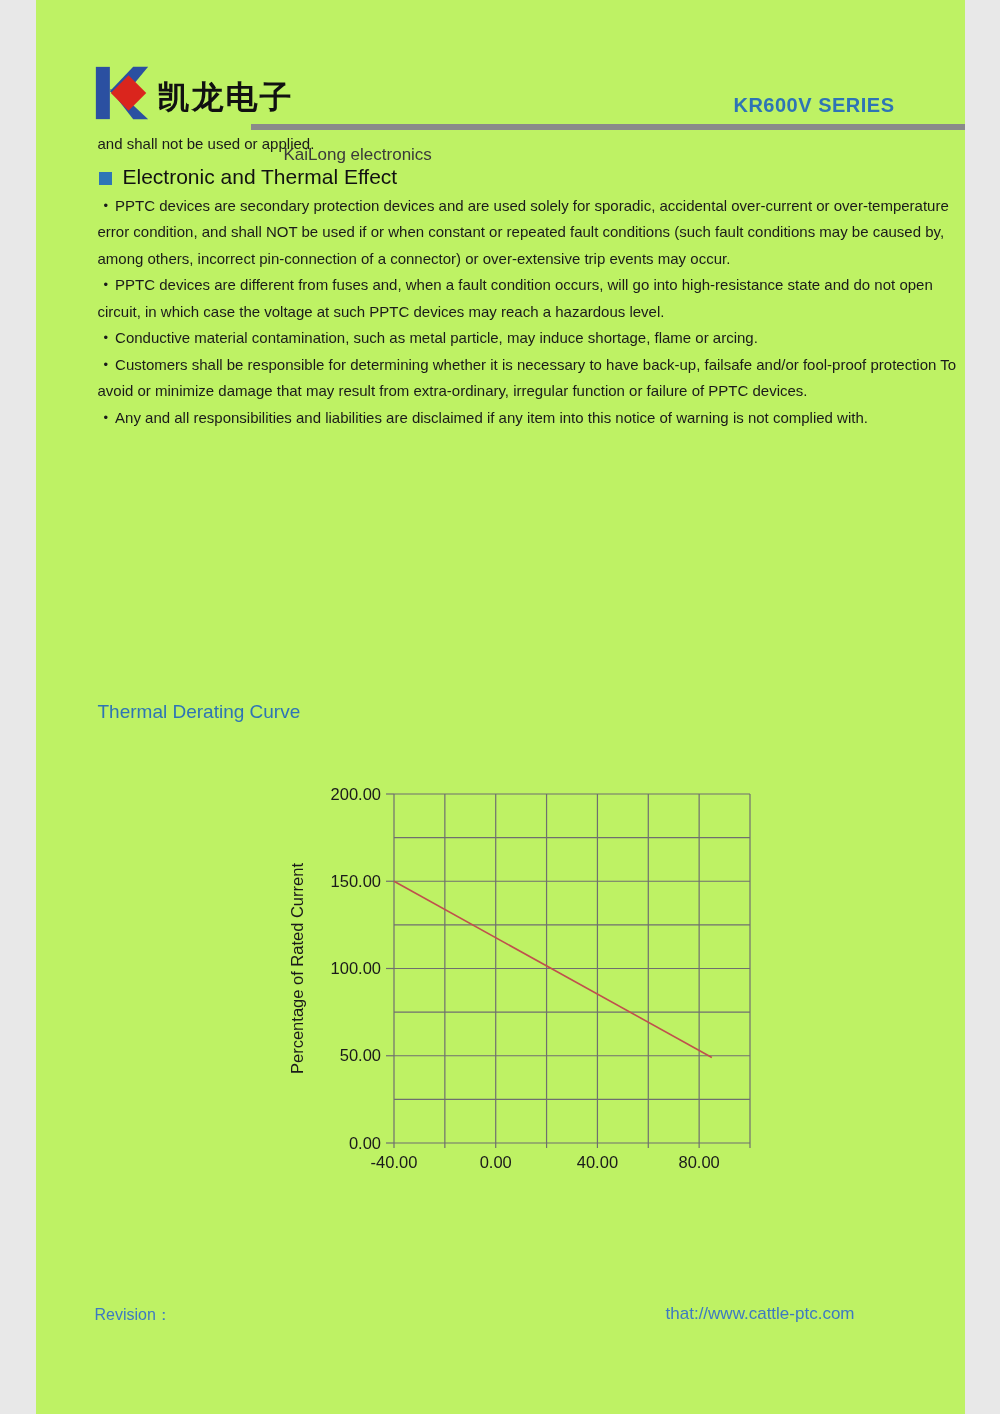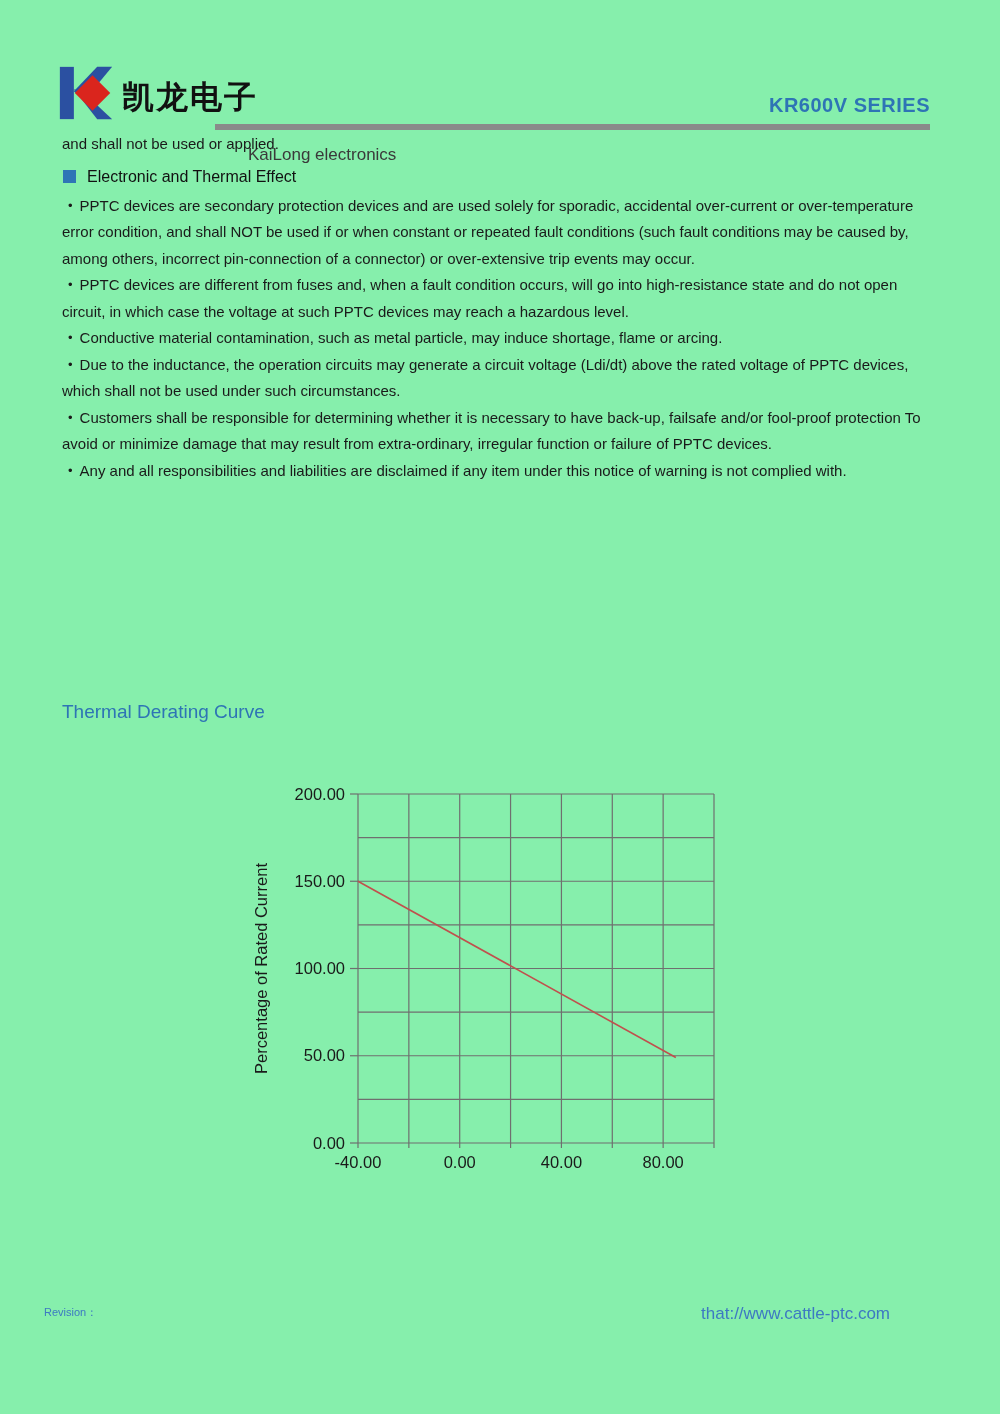--- a/index.html
+++ b/index.html
@@ -1,46 +1,46 @@
 <!DOCTYPE html>
 <html><head>
 <meta charset="utf-8">
 <style>
   html,body{margin:0;padding:0;background:#e8e8e8;}
   .page{
-    position:relative;width:1000px;height:1414px;background:#86efac;
+    position:relative;width:929px;height:1414px;background:#bef264;
     margin:0 auto;font-family:"Liberation Sans","DejaVu Sans",sans-serif;
     color:#1a1a1a;overflow:hidden;
   }
   
   .logo-mark{position:absolute;left:58px;top:62px;width:56px;height:62px;}
   .logo-cn{
     position:absolute;left:122px;top:76px;font-size:32px;font-weight:bold;
     color:#111;font-family:"DejaVu Serif","Liberation Serif",serif;letter-spacing:2px;
   }
   .logo-en{position:absolute;left:248px;top:100px;font-size:17px;color:#3a3a3a;margin-top:45px;}
   .series{
     position:absolute;right:70px;top:94px;font-size:20px;font-weight:bold;
     color:#2e74b5;letter-spacing:0.5px;
   }
   .header-rule{position:absolute;left:215px;top:124px;width:715px;height:6px;background:#8a8a8a;}
   
   .notice{position:absolute;left:62px;top:131px;width:880px;font-size:15px;line-height:26.5px;}
   .notice p{margin:0;}
   p.bullet{text-indent:6px;}
   .bm{display:inline-block;text-indent:0;margin-right:7px;font-size:13px;vertical-align:1px;}
-  .sec-head{font-size:16px;line-height:27px;margin:5px 0 3px 0;color:#111;}
+  .sec-head{font-size:21px;line-height:27px;margin:5px 0 3px 0;color:#111;}
   .sq{display:inline-block;width:13px;height:13px;background:#2e75b6;margin:0 11px 0 1px;transform:translateY(1px);}
   
   .chart-title{
     position:absolute;left:62px;top:701px;margin:0;font-size:19px;font-weight:normal;color:#2e74b5;
   }
   .chart-wrap{position:absolute;left:245px;top:778px;width:480px;height:410px;}
   
-  .footer-rev{position:absolute;left:44px;top:1305px;font-size:11px;color:#3d79c2;}
+  .footer-rev{position:absolute;left:59px;top:1305px;font-size:16px;color:#3d79c2;}
   .footer-url{position:absolute;right:110px;top:1304px;font-size:17px;color:#3d79c2;text-decoration:none;cursor:pointer;}
 </style>
 </head>
 <body>
 
 <div class="page">
 
   <div>
     <div class="logo-mark">
       <svg width="56" height="62" viewBox="0 0 60 64" aria-hidden="true">
@@ -58,24 +58,23 @@
 
   <div class="notice">
     <p>and shall not be used or applied.</p>
 
     <div class="sec-head">
       <span class="sq"></span><span>Electronic and Thermal Effect</span>
     </div>
     <p class="bullet"><span class="bm">•</span><span>PPTC devices are secondary protection devices and are used solely for sporadic, accidental over-current or over-temperature error condition, and shall NOT be used if or when constant or repeated fault conditions (such fault conditions may be caused by, among others, incorrect pin-connection of a connector) or over-extensive trip events may occur.</span></p>
     <p class="bullet"><span class="bm">•</span><span>PPTC devices are different from fuses and, when a fault condition occurs, will go into high-resistance state and do not open circuit, in which case the voltage at such PPTC devices may reach a hazardous level.</span></p>
     <p class="bullet"><span class="bm">•</span><span>Conductive material contamination, such as metal particle, may induce shortage, flame or arcing.</span></p>
-    <p class="bullet"><span class="bm">•</span><span>Due to the inductance, the operation circuits may generate a circuit voltage (Ldi/dt) above the rated voltage of PPTC devices, which shall not be used under such circumstances.</span></p>
 
     <p class="bullet"><span class="bm">•</span><span>Customers shall be responsible for determining whether it is necessary to have back-up, failsafe and/or fool-proof protection To avoid or minimize damage that may result from extra-ordinary, irregular function or failure of PPTC devices.</span></p>
-    <p class="bullet"><span class="bm">•</span><span>Any and all responsibilities and liabilities are disclaimed if any item under this notice of warning is not complied with.</span></p>
+    <p class="bullet"><span class="bm">•</span><span>Any and all responsibilities and liabilities are disclaimed if any item into this notice of warning is not complied with.</span></p>
   </div>
 
   <h2 class="chart-title">Thermal Derating Curve</h2>
   <div class="chart-wrap">
     <svg id="chart-svg" width="480" height="410" viewBox="0 0 480 410">
         <line x1="113" y1="16" x2="113" y2="365" stroke="#6f6f6f" stroke-width="1.2"></line>
         <line x1="113" y1="365" x2="113" y2="370" stroke="#6f6f6f" stroke-width="1.2"></line>
         <line x1="163.85714285714286" y1="16" x2="163.85714285714286" y2="365" stroke="#6f6f6f" stroke-width="1.2"></line>
         <line x1="163.85714285714286" y1="365" x2="163.85714285714286" y2="370" stroke="#6f6f6f" stroke-width="1.2"></line>
         <line x1="214.71428571428572" y1="16" x2="214.71428571428572" y2="365" stroke="#6f6f6f" stroke-width="1.2"></line>

